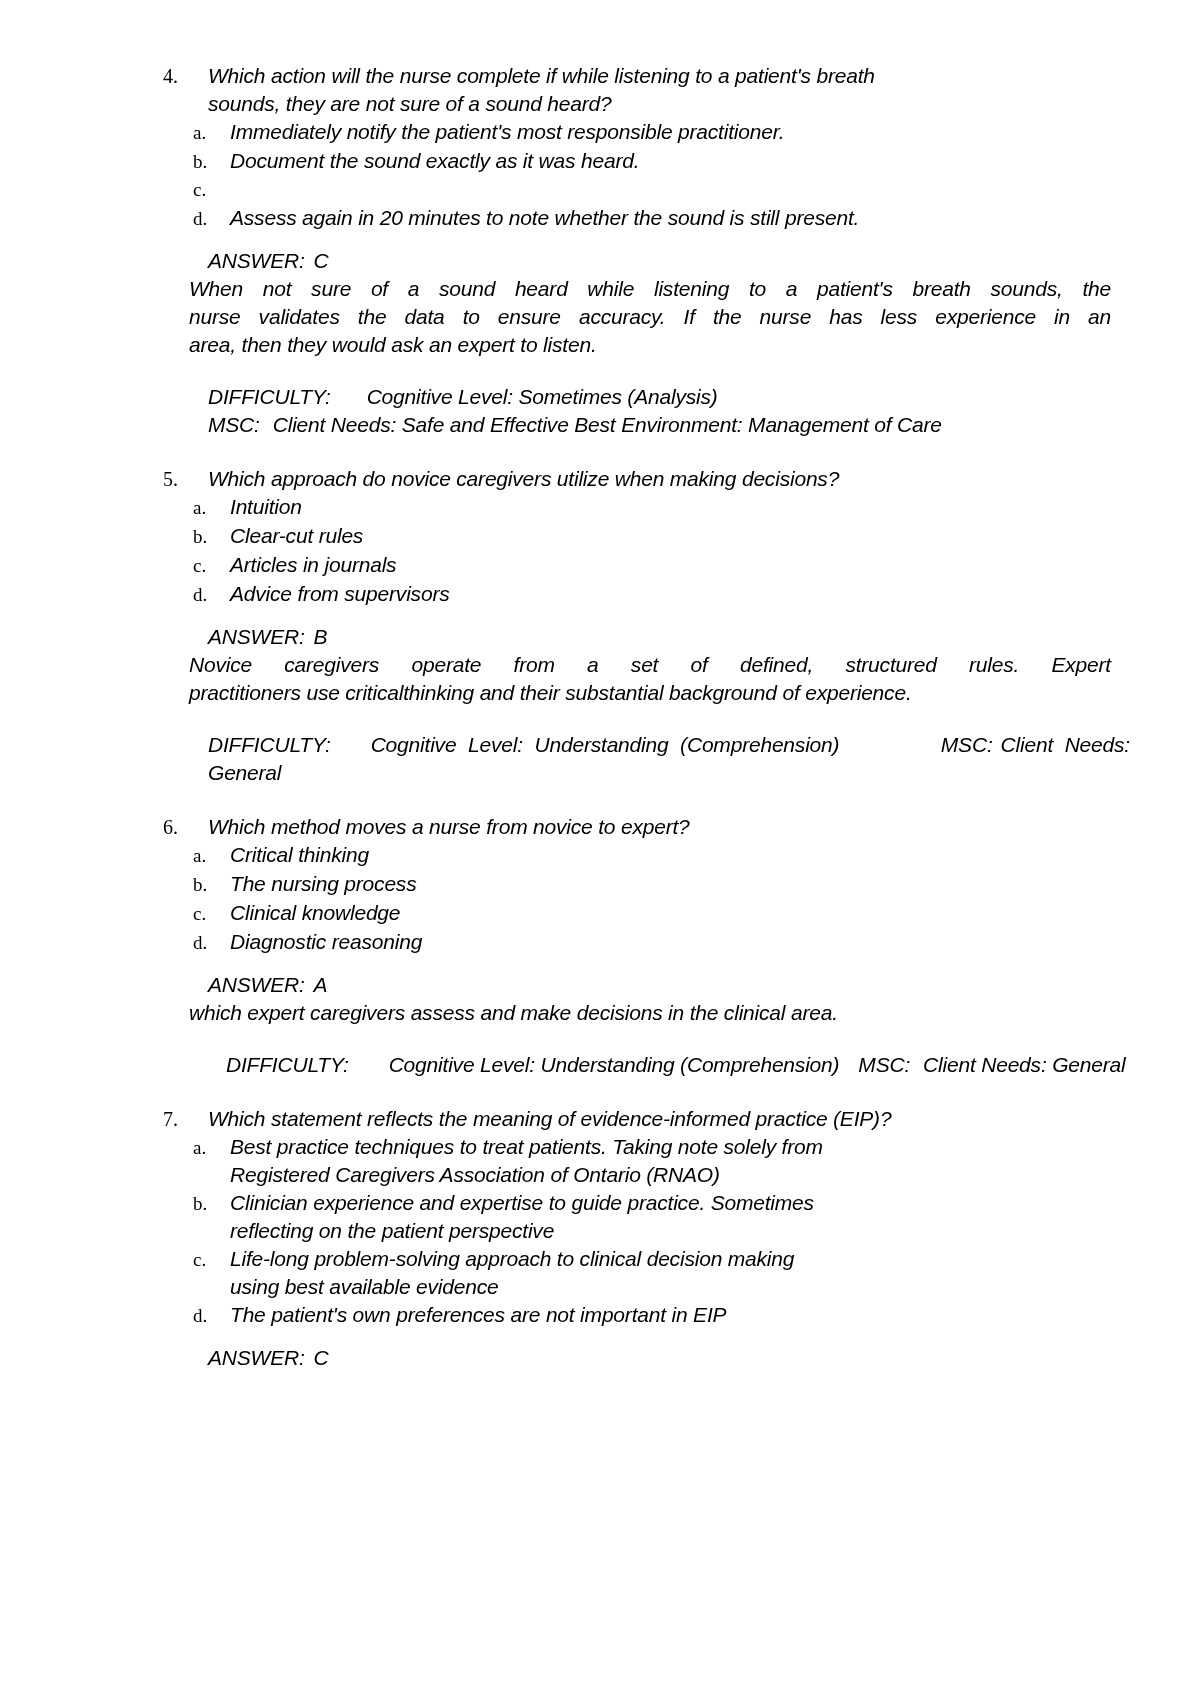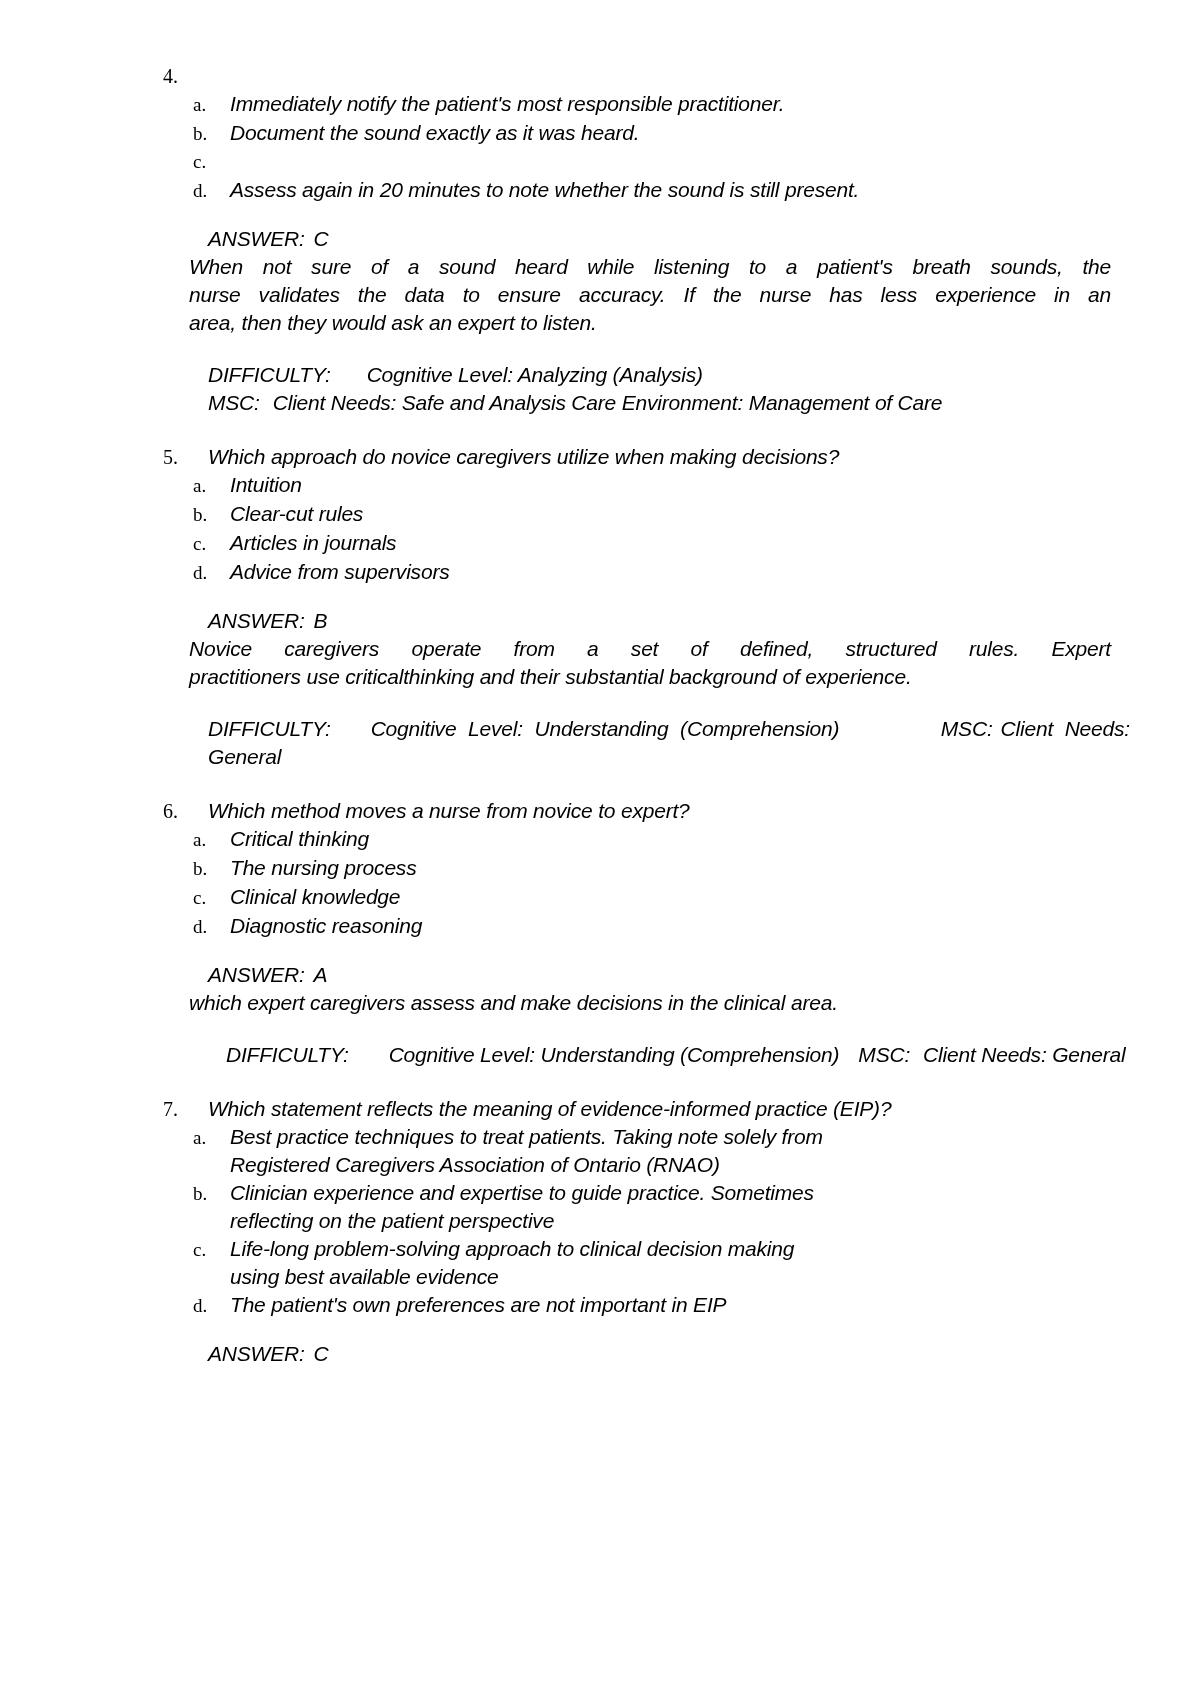--- a/index.html
+++ b/index.html
@@ -29,21 +29,21 @@
   .stem { white-space: pre-line; max-width: 760px; }
 
   .opt { display: flex; align-items: baseline; margin-left: 30px; }
   .optletter {
     flex: none; width: 37px;
     font-family: "Liberation Serif", serif;
     font-style: normal; font-size: 19px; letter-spacing: 0;
   }
   .opttext { white-space: pre-line; max-width: 700px; }
 
-  .answer-line { margin-left: 45px; margin-top: 20px; }
+  .answer-line { margin-left: 45px; margin-top: 14px; }
   .answer-letter { margin-left: 9px; }
 
   .rationale { margin-left: 26px; max-width: 922px; }
   .rl { text-align: justify; text-align-last: justify; }
   .rl-last { text-align: left; text-align-last: left; }
 
   .meta { margin-left: 45px; margin-top: 24px; max-width: 922px; }
   .meta-row { }
   .meta-nowrap { white-space: nowrap; margin-left: 18px; }
   .meta-flex { display: flex; align-items: baseline; }
@@ -56,20 +56,22 @@
   .ws6 { word-spacing: 6px; }
 </style>
 </head>
 <body>
 
 <div class="doc">
 
   <section class="question">
     <div class="qrow">
       <div class="qnum">4.</div>
+      <div class="stem">Which action will the nurse complete if while listening to a patient's breath
+sounds, they are not sure of a sound heard?</div>
     </div>
     <div class="opts">
       <div class="opt">
         <div class="optletter">a.</div>
         <div class="opttext">Immediately notify the patient's most responsible practitioner.</div>
       </div>
       <div class="opt">
         <div class="optletter">b.</div>
         <div class="opttext">Document the sound exactly as it was heard.</div>
       </div>
@@ -84,24 +86,24 @@
     <div class="answer-line">
       <span>ANSWER:</span><span class="answer-letter">C</span>
     </div>
     <div class="rationale">
       <div class="rl">When not sure of a sound heard while listening to a patient's breath sounds, the</div>
       <div class="rl">nurse validates the data to ensure accuracy. If the nurse has less experience in an</div>
       <div class="rl-last">area, then they would ask an expert to listen.</div>
     </div>
     <div class="meta">
       <div class="meta-row">
-        <span>DIFFICULTY:</span><span class="tab36">Cognitive Level: Analyzing (Analysis)</span>
+        <span>DIFFICULTY:</span><span class="tab36">Cognitive Level: Sometimes (Analysis)</span>
       </div>
       <div class="meta-row">
-        <span>MSC:</span><span class="tab13">Client Needs: Safe and Analysis Care Environment: Management of Care</span>
+        <span>MSC:</span><span class="tab13">Client Needs: Safe and Effective Best Environment: Management of Care</span>
       </div>
     </div>
   </section>
 
   <section class="question">
     <div class="qrow">
       <div class="qnum">5.</div>
       <div class="stem">Which approach do novice caregivers utilize when making decisions?</div>
     </div>
     <div class="opts">

